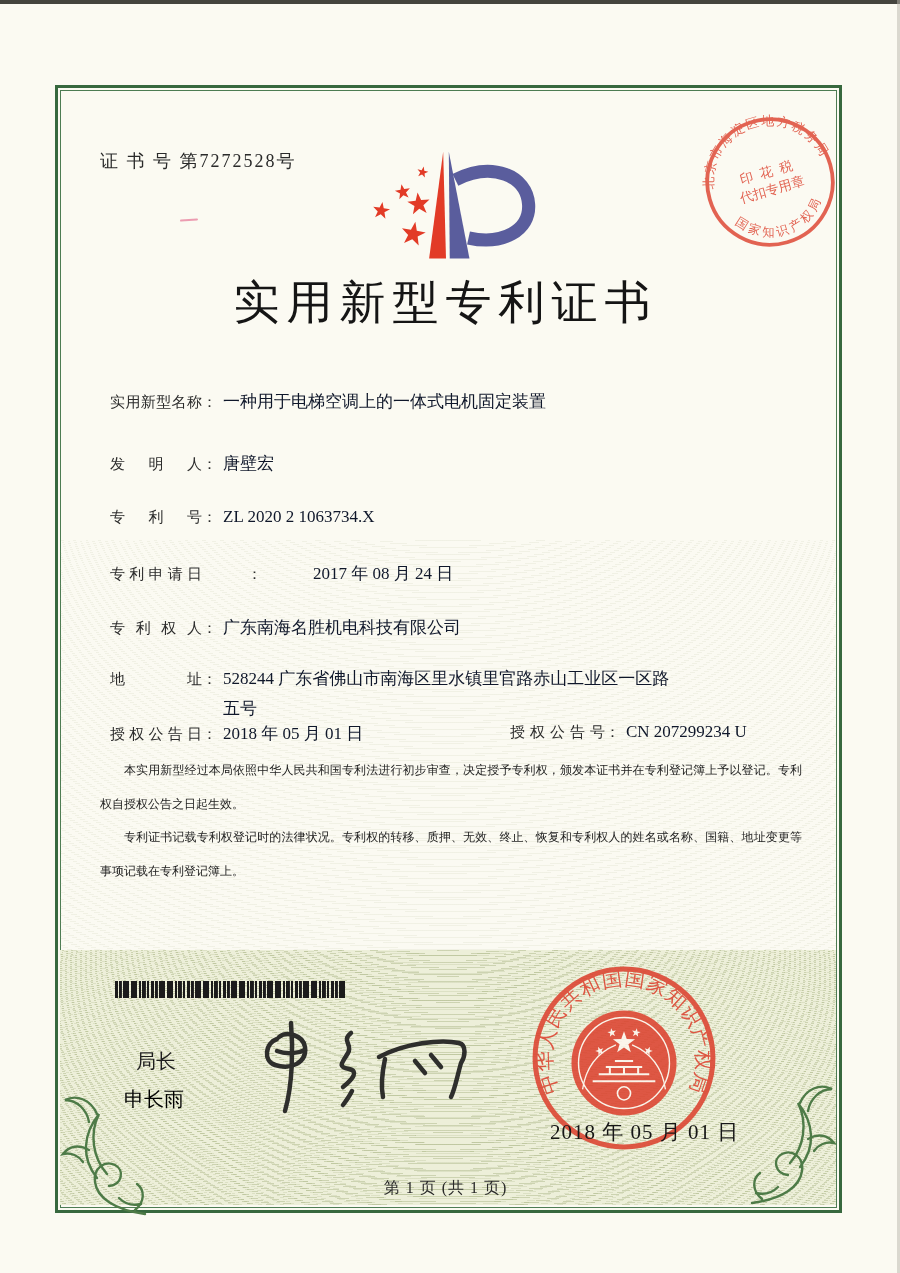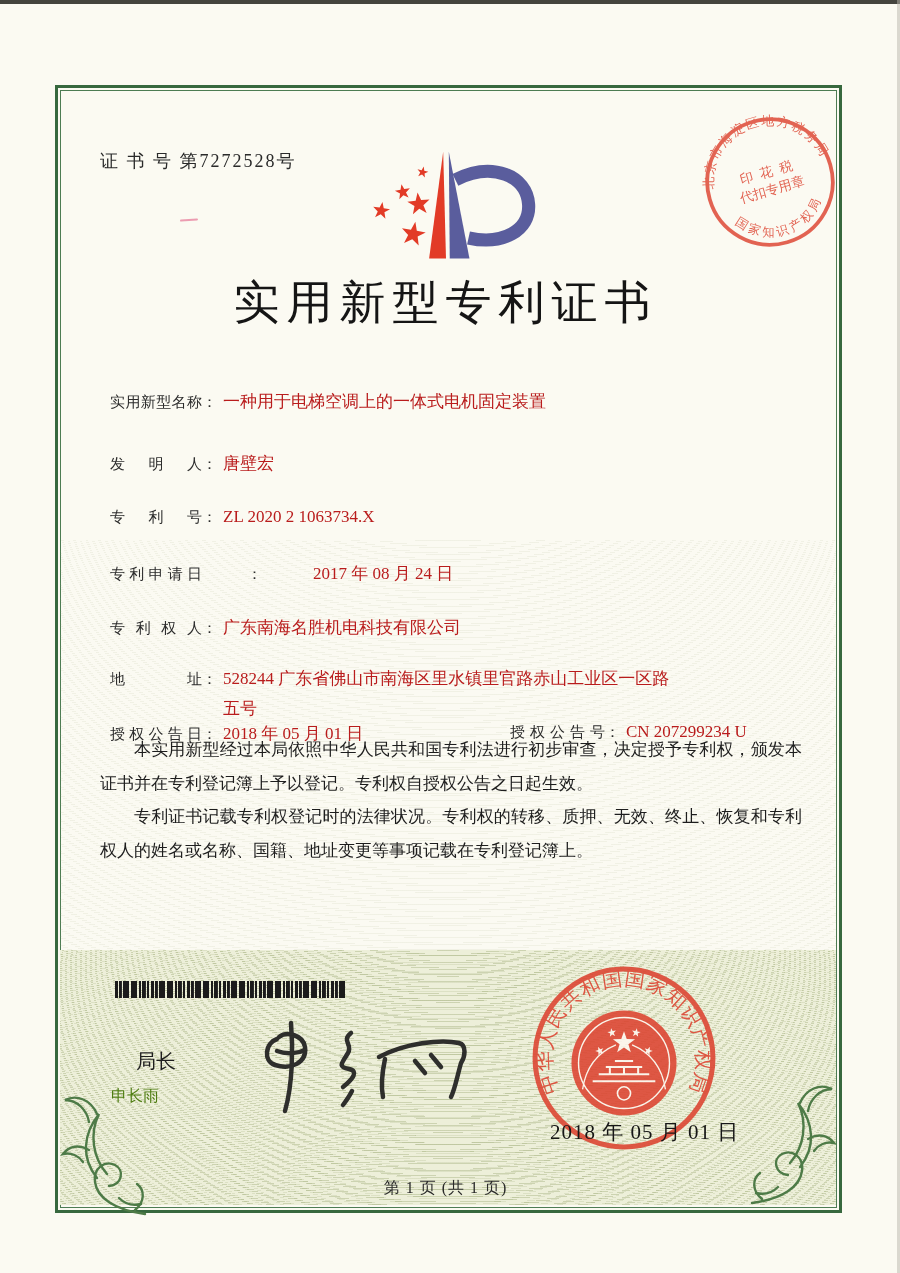--- a/index.html
+++ b/index.html
@@ -34,43 +34,43 @@
 
   .tax-seal{position:absolute;left:694px;top:106px;width:152px;height:152px;opacity:.82;}
 
   .title{position:absolute;left:55px;top:272px;width:781px;text-align:center;
     font-size:46px;font-weight:normal;letter-spacing:7px;color:#151515;}
 
   .fields{position:absolute;left:110px;top:0;width:720px;font-size:17px;}
   .f-row{position:absolute;display:flex;align-items:baseline;}
   .f-label{display:inline-block;width:92px;font-size:15px;text-align:justify;text-align-last:justify;color:#2c2c2c;}
   .f-colon{font-size:15px;margin-right:6px;color:#2c2c2c;}
-  .f-value{color:#b91c1c;}
+  .f-value{color:#0f172a;}
   .row-name{top:390px;}   .row-inventor{top:452px;justify-content:flex-end;} .row-patentno{top:507px;}
   .row-filing{top:562px;gap:45px;} .row-patentee{top:616px;} .row-address{top:664px;}
   .row-grantdate{top:722px;}
   .row-address .f-value{width:460px;line-height:30px;}
   .grant-no{position:absolute;left:400px;top:722px;display:flex;align-items:baseline;}
   .grant-no .f-label{width:95px;}
 
-  .paragraphs{position:absolute;left:100px;top:733px;width:702px;font-size:17px;
+  .paragraphs{position:absolute;left:100px;top:754px;width:702px;font-size:12px;
     line-height:33.5px;text-align:justify;color:#1d1d1d;}
   .paragraphs p{margin:0;text-indent:2em;}
 
   .barcode{position:absolute;left:115px;top:981px;width:230px;height:17px;
     background:
       repeating-linear-gradient(90deg,#1b1b1b 0 2px,transparent 2px 4px),
       repeating-linear-gradient(90deg,#1b1b1b 0 3px,transparent 3px 9px),
       repeating-linear-gradient(90deg,#2a2a2a 0 1px,transparent 1px 6px);
   }
 
   .sig-title{position:absolute;left:128px;top:1048px;font-size:20px;
     font-family:"Liberation Sans","DejaVu Sans",sans-serif;color:#1e1e1e;margin-left:8px;}
-  .sig-name{position:absolute;left:111px;top:1086px;font-size:16px;
-    font-family:"Liberation Sans","DejaVu Sans",sans-serif;color:#4d7c0f;}
+  .sig-name{position:absolute;left:124px;top:1086px;font-size:20px;
+    font-family:"Liberation Sans","DejaVu Sans",sans-serif;color:#000000;}
   .signature-svg{position:absolute;left:255px;top:1016px;width:230px;height:102px;}
 
   .office-seal{position:absolute;left:528px;top:962px;width:192px;height:192px;opacity:.88;}
   .seal-date{position:absolute;left:550px;top:1118px;font-size:21px;letter-spacing:1px;color:#161616;}
 
   .ornament{position:absolute;width:92px;height:128px;color:#4e7b47;}
   .ornament-right{left:748px;top:1079px;}
   .ornament-left{left:57px;top:1090px;transform:scaleX(-1);}
 
   .footer{position:absolute;left:55px;top:1178px;width:781px;text-align:center;

